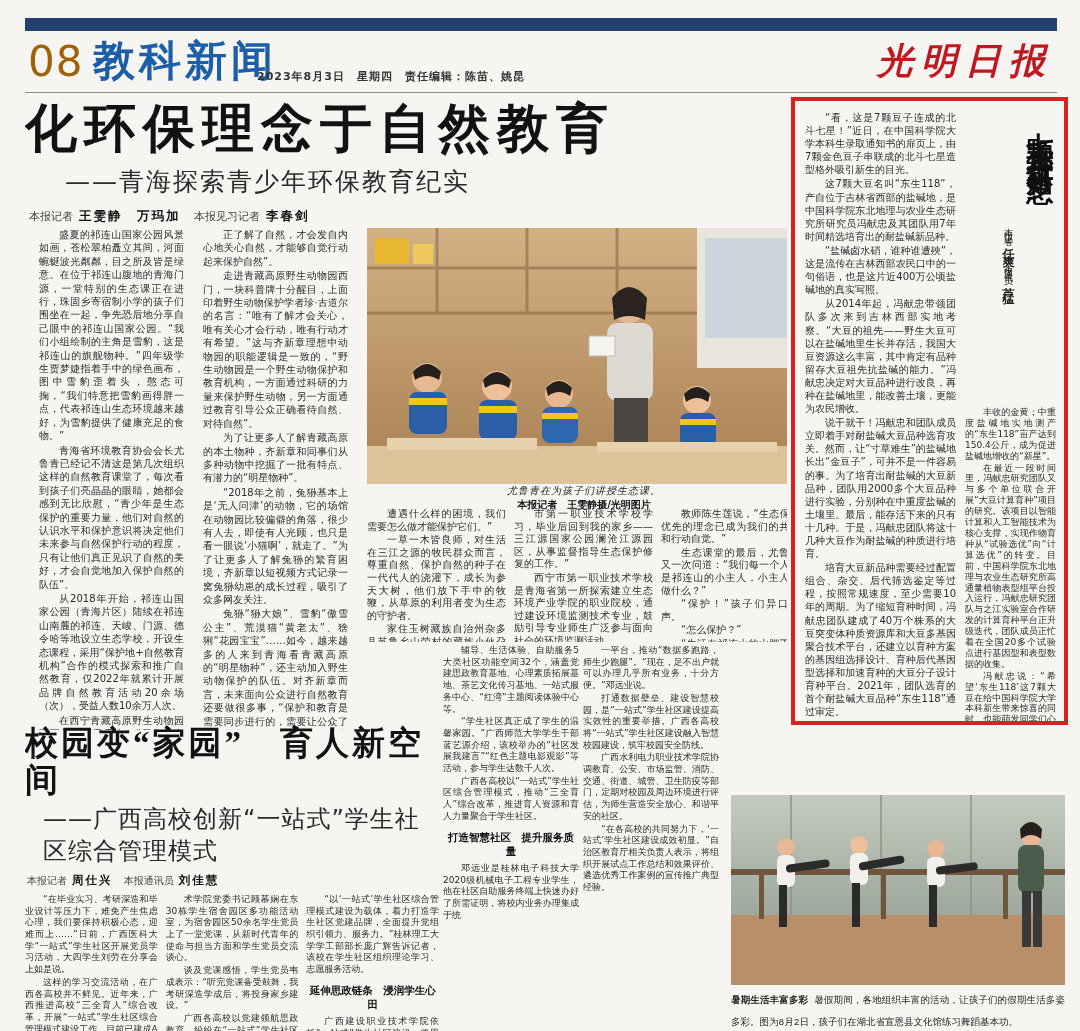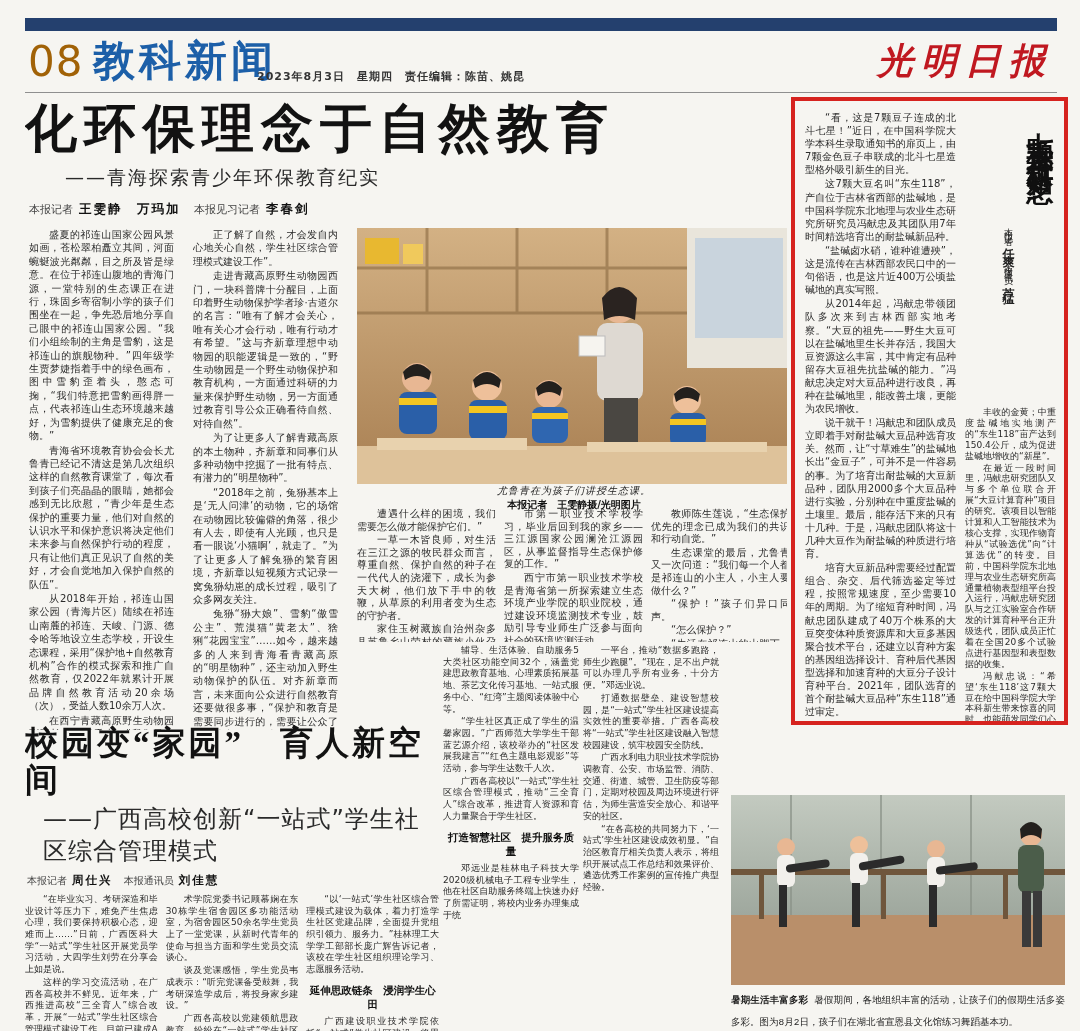--- a/index.html
+++ b/index.html
@@ -20,24 +20,24 @@
   .masthead{position:absolute;right:4px;top:4px;font-size:36px;font-weight:700;font-style:italic;color:#c01820;letter-spacing:8px;font-family:"Liberation Serif","DejaVu Serif",serif;}
   .hrule{position:absolute;left:25px;top:92px;width:1032px;border-top:1px solid #8f8f8f;}
 
   
   .col p{margin:0 0 1px 0;text-indent:2em;text-align:justify;}
   .subhead{font-weight:700;text-align:center;text-indent:0;font-size:11px;line-height:1.35;margin:7px 0 5px 0;color:#111;}
 
   
   .main-article{position:absolute;left:25px;top:100px;width:762px;height:630px;overflow:hidden;}
   .ma-headline{margin:0;font-size:52px;line-height:1.1;font-weight:900;color:#121212;letter-spacing:7px;}
-  .ma-sub{margin:8px 0 0 40px;font-size:19px;color:#2a2a2a;letter-spacing:2px;}
+  .ma-sub{margin:8px 0 0 40px;font-size:25px;color:#2a2a2a;letter-spacing:2px;}
   .ma-byline{margin:10px 0 0 4px;font-size:11px;color:#444;}
   .ma-byline .au{font-weight:700;font-size:12.5px;color:#111;margin:0 10px 0 6px;letter-spacing:2px;font-family:"Liberation Serif","DejaVu Serif",serif;}
-  .ma-body{position:absolute;left:4px;top:128px;width:762px;height:502px;display:flex;gap:19px;}
+  .ma-body{position:absolute;left:14px;top:128px;width:762px;height:502px;display:flex;gap:19px;}
   .ma-col{width:159px;font-size:10px;line-height:13.4px;overflow:hidden;}
   .ma-right{width:434px;}
   .photo1{width:434px;height:256px;overflow:hidden;background:#c9a97e;}
   .caprow{display:flex;justify-content:space-between;align-items:center;height:22px;font-size:10px;flex-direction:column;}
   .caprow .capt{font-style:italic;color:#222;letter-spacing:1px;}
   .caprow .cred{font-weight:700;color:#111;}
   .subcols{display:flex;gap:8px;height:134px;margin-top:2px;}
   .sc{width:139px;font-size:10px;line-height:12.6px;overflow:hidden;}
 
   
@@ -92,21 +92,21 @@
       <span>本报见习记者</span><span class="au">李春剑</span>
     </div>
     <div class="ma-body">
       <div class="ma-col col">
           <p>盛夏的祁连山国家公园风景如画，苍松翠柏矗立其间，河面蜿蜒波光粼粼，目之所及皆是绿意。在位于祁连山腹地的青海门源，一堂特别的生态课正在进行，珠固乡寄宿制小学的孩子们围坐在一起，争先恐后地分享自己眼中的祁连山国家公园。“我们小组绘制的主角是雪豹，这是祁连山的旗舰物种。”四年级学生贾梦婕指着手中的绿色画布，图中雪豹歪着头，憨态可掬，“我们特意把雪豹画得胖一点，代表祁连山生态环境越来越好，为雪豹提供了健康充足的食物。”</p>
           <p>青海省环境教育协会会长尤鲁青已经记不清这是第几次组织这样的自然教育课堂了，每次看到孩子们亮晶晶的眼睛，她都会感到无比欣慰，“青少年是生态保护的重要力量，他们对自然的认识水平和保护意识将决定他们未来参与自然保护行动的程度，只有让他们真正见识了自然的美好，才会自觉地加入保护自然的队伍”。</p>
           <p>从2018年开始，祁连山国家公园（青海片区）陆续在祁连山南麓的祁连、天峻、门源、德令哈等地设立生态学校，开设生态课程，采用“保护地+自然教育机构”合作的模式探索和推广自然教育，仅2022年就累计开展品牌自然教育活动20余场（次），受益人数10余万人次。</p>
           <p>在西宁青藏高原野生动物园副园长齐新章看来，“我们只有真</p>
         </div>
       <div class="ma-col col">
-          <p>正了解了自然，才会发自内心地关心自然，学生社区综合管理模式建设工作”。</p>
+          <p>正了解了自然，才会发自内心地关心自然，才能够自觉行动起来保护自然”。</p>
           <p>走进青藏高原野生动物园西门，一块科普牌十分醒目，上面印着野生动物保护学者珍·古道尔的名言：“唯有了解才会关心，唯有关心才会行动，唯有行动才有希望。”这与齐新章理想中动物园的职能逻辑是一致的，“野生动物园是一个野生动物保护和教育机构，一方面通过科研的力量来保护野生动物，另一方面通过教育引导公众正确看待自然、对待自然”。</p>
           <p>为了让更多人了解青藏高原的本土物种，齐新章和同事们从多种动物中挖掘了一批有特点、有潜力的“明星物种”。</p>
           <p>“2018年之前，兔狲基本上是‘无人问津’的动物，它的场馆在动物园比较偏僻的角落，很少有人去，即使有人光顾，也只是看一眼说‘小猫啊’，就走了。”为了让更多人了解兔狲的繁育困境，齐新章以短视频方式记录一窝兔狲幼崽的成长过程，吸引了众多网友关注。</p>
           <p>兔狲“狲大娘”、雪豹“傲雪公主”、荒漠猫“黄老太”、猞猁“花园宝宝”……如今，越来越多的人来到青海看青藏高原的“明星物种”，还主动加入野生动物保护的队伍。对齐新章而言，未来面向公众进行自然教育还要做很多事，“保护和教育是需要同步进行的，需要让公众了解青藏高原有哪些野生动物，它们会</p>
         </div>
       <div class="ma-right">
         <div class="photo1">
           <svg width="434" height="256" viewBox="0 0 434 256">
             <defs>
               <linearGradient id="wood" x1="0" y1="0" x2="0" y2="1">

